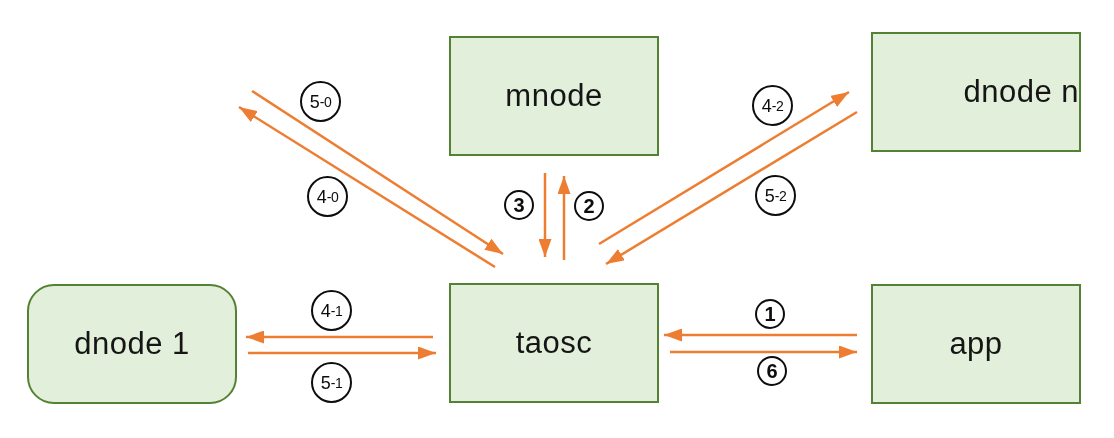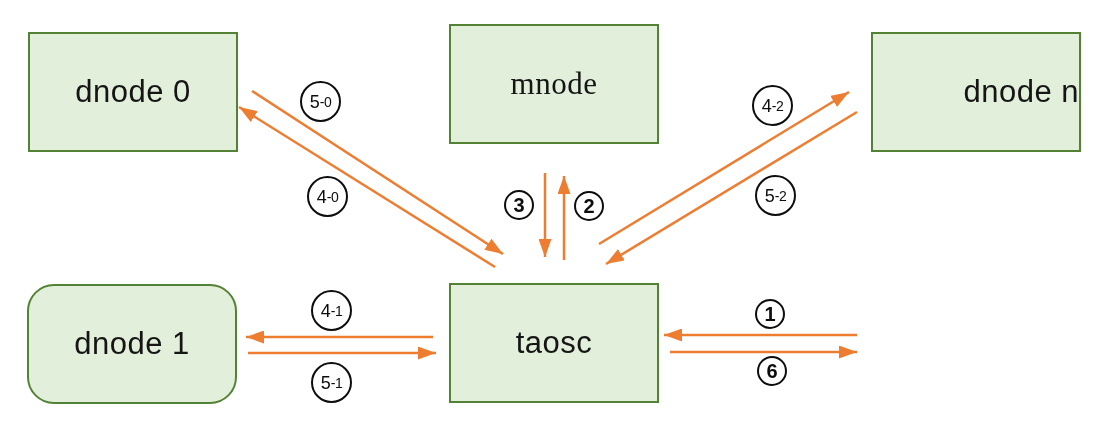--- a/index.html
+++ b/index.html
@@ -16,21 +16,21 @@
     width:210px;height:120px;
     background:#e2efda;
     border:2.5px solid #548235;
     box-sizing:border-box;
     display:flex;align-items:center;justify-content:center;
     color:#151515;
     font-size:31px;
     letter-spacing:0.5px;
   }
   .n-dnode0{left:28px;top:32px;}
-  .n-mnode{left:449px;top:24px;font-family:Liberation Serif, serif;}
+  .n-mnode{left:449px;top:36px;}
   .n-dnoden{left:871px;top:32px;justify-content:flex-end;}
   .n-dnode1{left:27px;top:284px;border-radius:27px;}
   .n-taosc{left:449px;top:283px;}
   .n-app{left:871px;top:284px;}
   .elabel{
     position:absolute;
     background:#ffffff;
     border-radius:50%;
     box-sizing:border-box;
     display:flex;align-items:center;justify-content:center;
@@ -71,34 +71,34 @@
       <line x1="564" y1="260" x2="564" y2="176" marker-end="url(#ah)"></line>
       <line x1="599" y1="244" x2="849" y2="92" marker-end="url(#ah)"></line>
       <line x1="857" y1="112" x2="606" y2="264" marker-end="url(#ah)"></line>
       <line x1="433" y1="337" x2="246" y2="337" marker-end="url(#ah)"></line>
       <line x1="248" y1="353" x2="436" y2="353" marker-end="url(#ah)"></line>
       <line x1="857" y1="335" x2="664" y2="335" marker-end="url(#ah)"></line>
       <line x1="670" y1="352" x2="857" y2="352" marker-end="url(#ah)"></line>
     </g>
   </svg>
 
-  <div class="node n-dnode0">
-    <span>dnode 0</span>
-  </div>
   <div class="node n-mnode">
     <span>mnode</span>
   </div>
   <div class="node n-dnoden">
     <span>dnode n</span>
   </div>
   <div class="node n-dnode1">
     <span>dnode 1</span>
   </div>
   <div class="node n-taosc">
     <span>taosc</span>
+  </div>
+  <div class="node n-app">
+    <span>app</span>
   </div>
 
   <div class="elabel c-lg p50">
     <span class="lb">5</span>
       <span class="ls">-0</span>
   </div>
   <div class="elabel c-lg p40">
     <span class="lb">4</span>
       <span class="ls">-0</span>
   </div>

